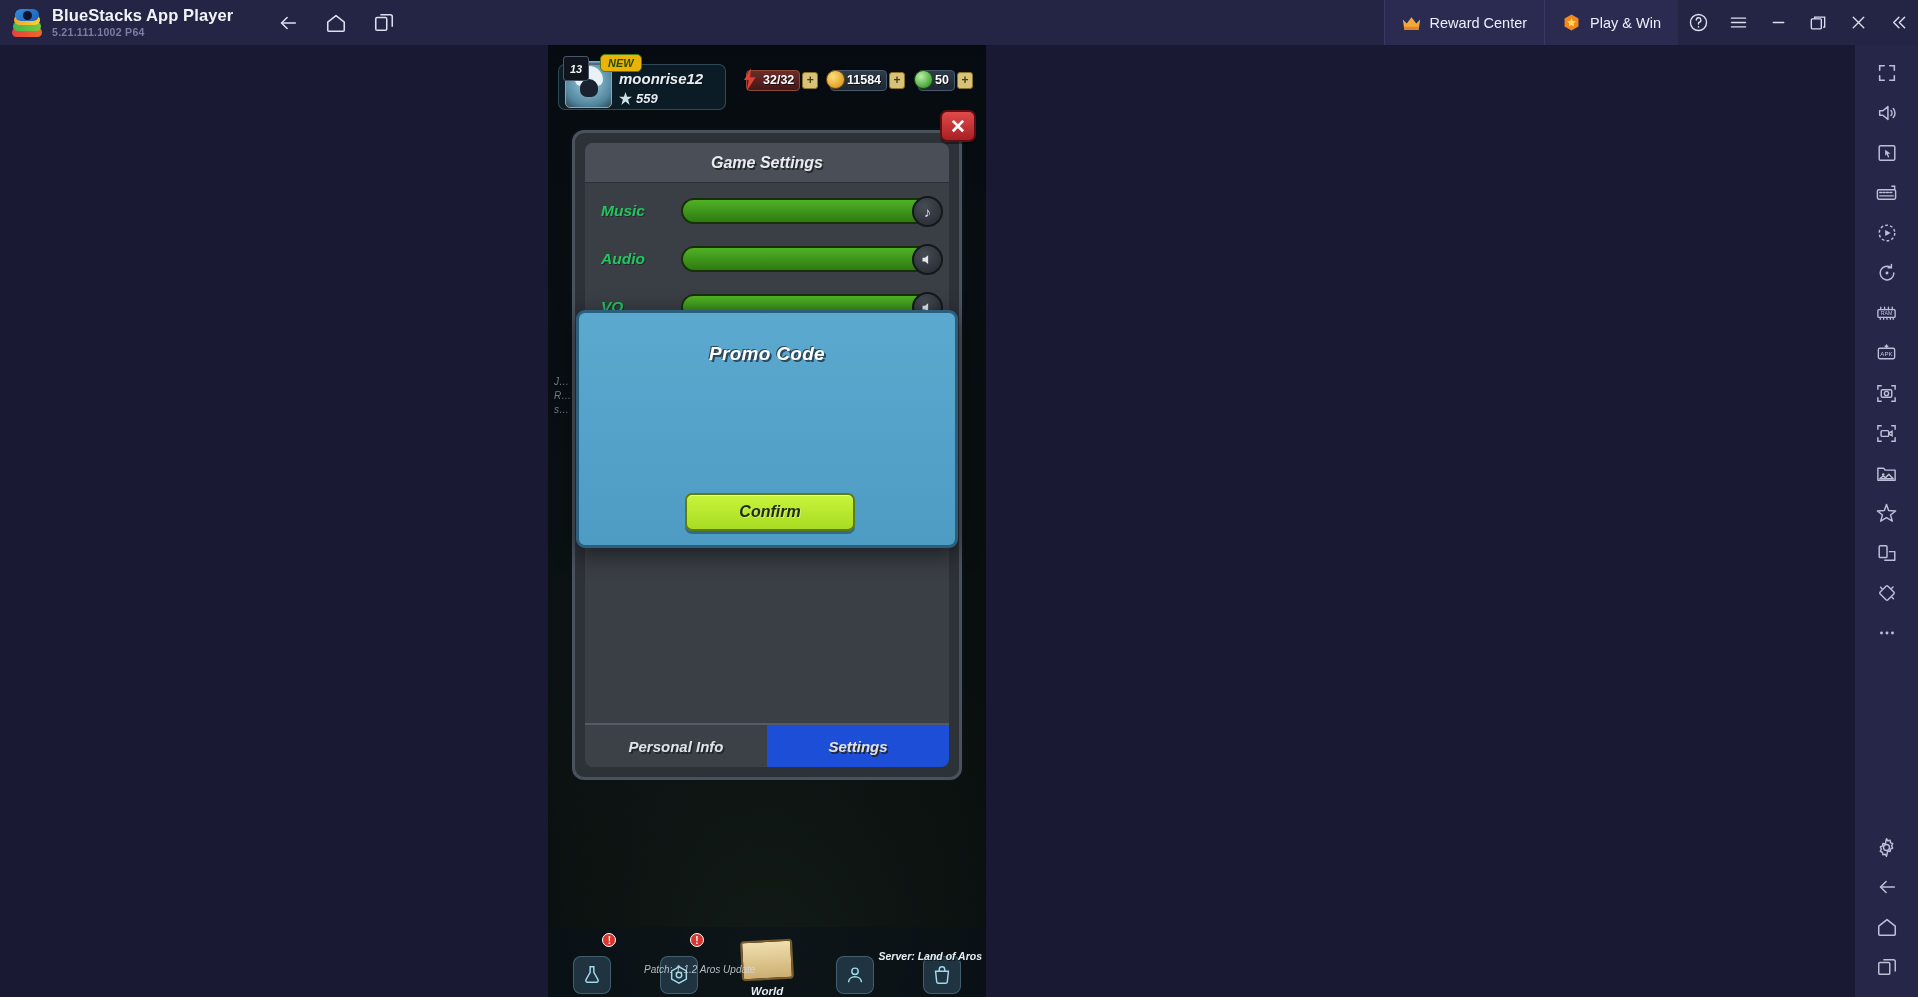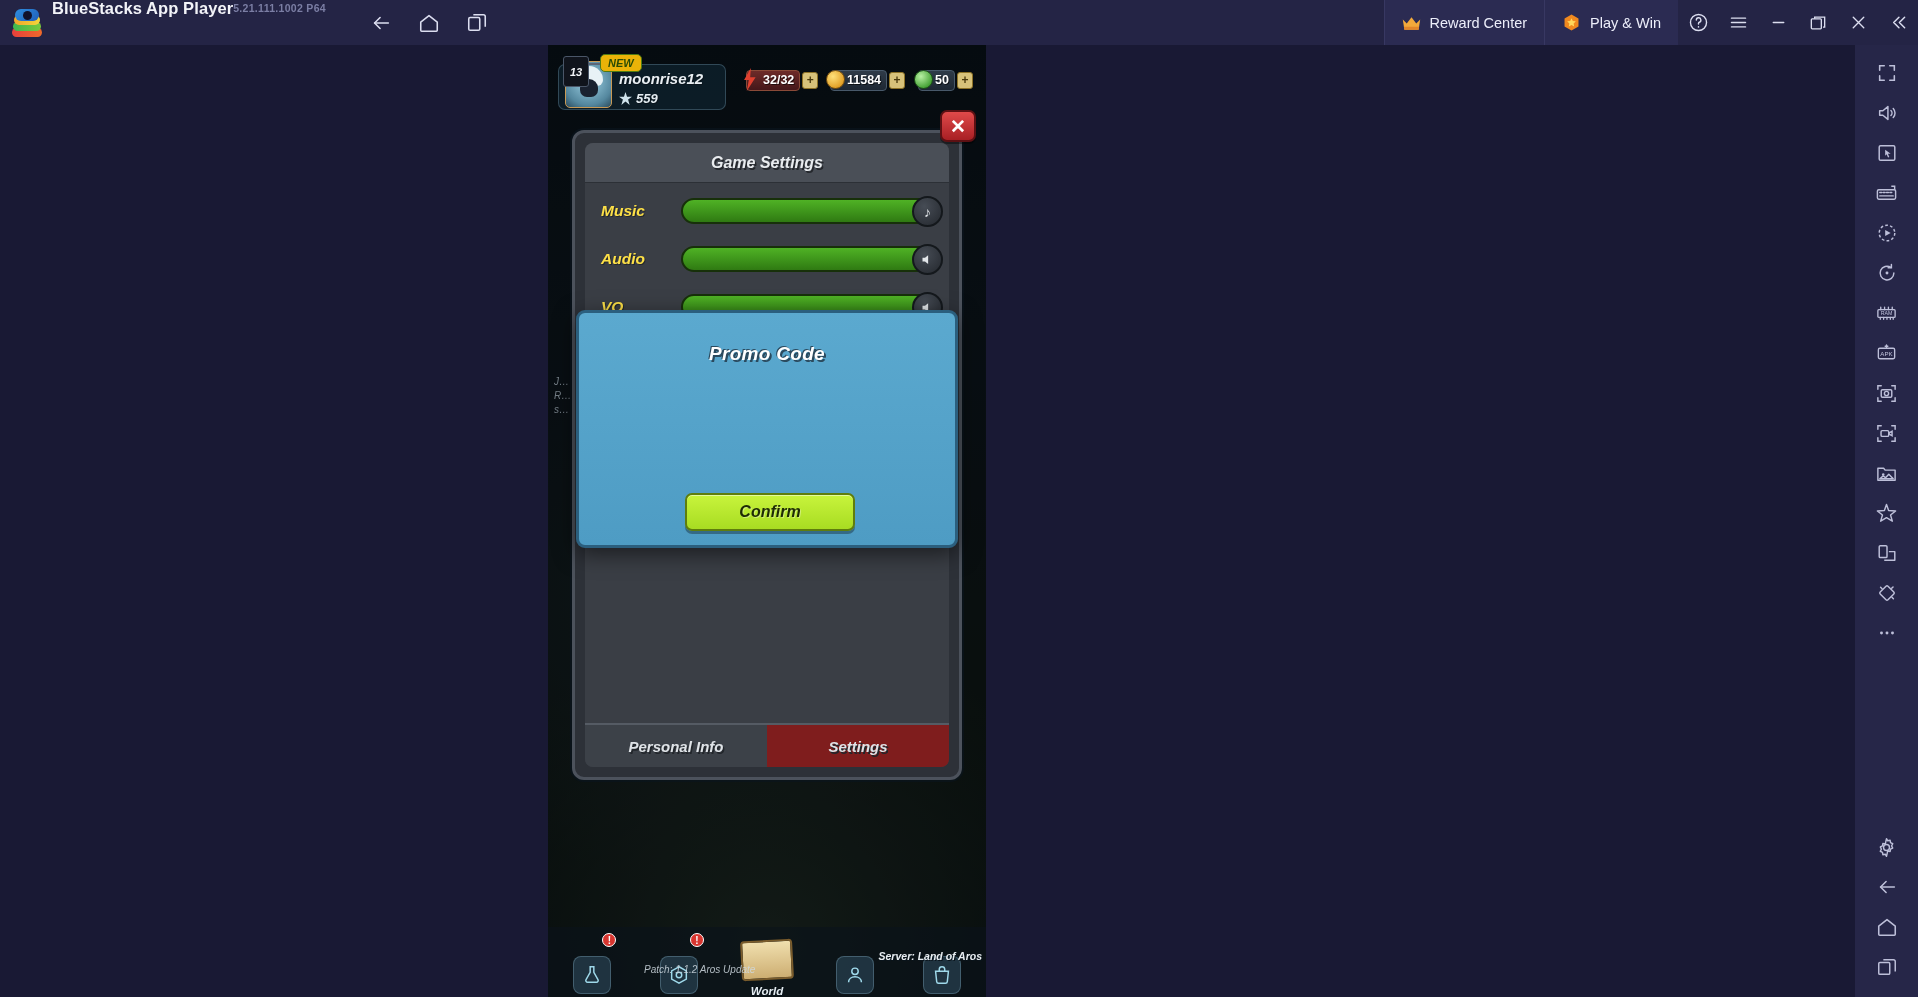--- a/index.html
+++ b/index.html
@@ -14,21 +14,21 @@
   .bs-logo{ width:30px;height:30px;margin-left:12px;margin-right:10px;position:relative;flex:none;}
   .bs-logo i{position:absolute;left:0;border-radius:5px;display:block;}
   .bs-logo .l1{width:30px;height:9px;top:20px;background:linear-gradient(90deg,#e8403c,#f06a2a);}
   .bs-logo .l2{width:28px;height:9px;top:14px;left:1px;background:linear-gradient(90deg,#3fb84f,#7cc93c);}
   .bs-logo .l3{width:26px;height:10px;top:7px;left:2px;background:linear-gradient(90deg,#f0a62a,#f4d53b);}
   .bs-logo .l4{width:24px;height:12px;top:1px;left:3px;background:linear-gradient(135deg,#2f8fe0,#1f5fb8);border-radius:12px;}
   .bs-logo .dot{width:9px;height:9px;top:3px;left:11px;background:#11122a;border-radius:50%;}
 
   #app-title{ color:#f2f3f8; font-size:16.5px; font-weight:600; line-height:1.05; letter-spacing:.1px;}
   #app-ver{ color:#7b7ea4; font-size:10.5px; margin-top:2px; letter-spacing:.3px;font-weight:bold;}
-  .titletexts{display:flex;flex-direction:row;justify-content:center;height:45px;}
+  .titletexts{display:flex;flex-direction:column;justify-content:center;height:45px;}
 
   .tb-nav{ display:flex; align-items:center; margin-left:36px; gap:10px;}
   .tb-ico{
     width:38px;height:38px;display:flex;align-items:center;justify-content:center;
     color:#dcdef0; cursor:pointer; border-radius:4px;
   }
   .tb-spacer{flex:1;}
 
   .pill{
     height:45px; display:flex; align-items:center; gap:9px; padding:0 17px;
@@ -82,21 +82,21 @@
   }
   #avatar{
     position:absolute;left:6px;top:-4px;width:47px;height:47px;border-radius:5px;
     border:1.5px solid #c99a55;
     background:radial-gradient(circle at 50% 42%, #9fd3e6 0%, #54879e 70%, #2b4b5c 100%);
     overflow:hidden;
   }
   #avatar .hair{position:absolute;left:9px;top:4px;width:28px;height:20px;background:#e8f2f6;border-radius:14px 14px 6px 6px;}
   #avatar .face{position:absolute;left:14px;top:17px;width:18px;height:18px;background:#1a2230;border-radius:9px 9px 7px 7px;}
   #lvlbadge{
-    position:absolute;left:4px;top:-9px;min-width:26px;height:31px;padding:0 1px;
+    position:absolute;left:4px;top:-9px;min-width:26px;height:25px;padding:0 1px;
     background:#10141c;border:1px solid #4a5668;border-radius:3px;color:#f3f5f8;
     font-size:11px;font-weight:700;font-style:italic;display:flex;align-items:center;justify-content:center;z-index:3;
   }
   #newbadge{
     position:absolute;left:41px;top:-11px;height:18px;padding:0 7px;background:#eab308;
     border:1.5px solid #4e7a14;border-radius:5px;color:#2a4c05;font-size:11px;font-weight:800;
     font-style:italic;display:flex;align-items:center;z-index:4;
   }
   #lvlline{position:absolute;left:28px;top:-2px;width:16px;height:2px;background:#5b6678;z-index:2;}
   #uname{position:absolute;left:60px;top:5px;color:#e9eef2;font-size:15px;font-weight:700;font-style:italic;
@@ -128,38 +128,38 @@
   
   #settings-panel{
     position:absolute;left:24px;top:85px;width:390px;height:650px;
     background:#2d3138;border:3px solid #4c525c;border-radius:12px;
     box-shadow:0 0 0 2px rgba(10,20,28,.7);
   }
   #settings-inner{position:absolute;left:10px;top:10px;right:10px;bottom:10px;background:#3a3e45;border-radius:8px;overflow:hidden;}
   #settings-title-bar{height:40px;background:#4a4f57;border-bottom:1px solid #2c3036;display:flex;align-items:center;justify-content:center;}
   #settings-title{color:#e9ecef;font-size:16px;font-weight:800;font-style:italic;text-shadow:1.5px 1.5px 0 #24272c;}
   .slider-row{display:flex;align-items:center;height:40px;margin:8px 16px 0 16px;}
-  .slider-label{width:80px;color:#fde047;font-size:15.5px;font-weight:700;font-style:italic;text-shadow:1px 1px 0 #24272c;}
+  .slider-label{width:80px;color:#22c55e;font-size:15.5px;font-weight:700;font-style:italic;text-shadow:1px 1px 0 #24272c;}
   .slider-track{
     position:relative;flex:1;height:26px;border-radius:13px;
     background:linear-gradient(180deg,#4fb225,#2f7a12);border:2px solid #17300a;
   }
   .slider-knob{
     position:absolute;right:-12px;top:-4px;width:31px;height:31px;border-radius:50%;
     background:radial-gradient(circle at 38% 32%,#464c55,#24282e);border:2px solid #14181c;
     display:flex;align-items:center;justify-content:center;color:#e3e7ea;font-size:14px;
   }
   #settings-bottom-box{position:absolute;left:10px;right:10px;bottom:56px;top:300px;background:#3a3e45;}
   .tabrow{position:absolute;left:0;right:0;bottom:0;height:44px;display:flex;}
   .tabbtn{
     flex:1;display:flex;align-items:center;justify-content:center;
     color:#dfe3e7;font-size:15px;font-weight:800;font-style:italic;text-shadow:1.5px 1.5px 0 #22262b;
     background:#3c4148;border-top:2px solid #555b64;cursor:pointer;
   }
-  .tabbtn.active{background:#7f1d1d;}
+  .tabbtn.active{background:#1d4ed8;}
   #red-x{
     position:absolute;right:10px;top:65px;width:36px;height:32px;border-radius:7px;
     background:linear-gradient(180deg,#e04a4a,#a81f24);border:2px solid #5d1013;
     display:flex;align-items:center;justify-content:center;color:#fff;font-size:19px;font-weight:800;
     cursor:pointer;box-shadow:0 2px 0 rgba(0,0,0,.4);
   }
   #sidebits{position:absolute;left:6px;top:330px;color:#97a2ab;font-size:10px;line-height:14px;font-style:italic;opacity:.75;}
 
   
   #promo{

